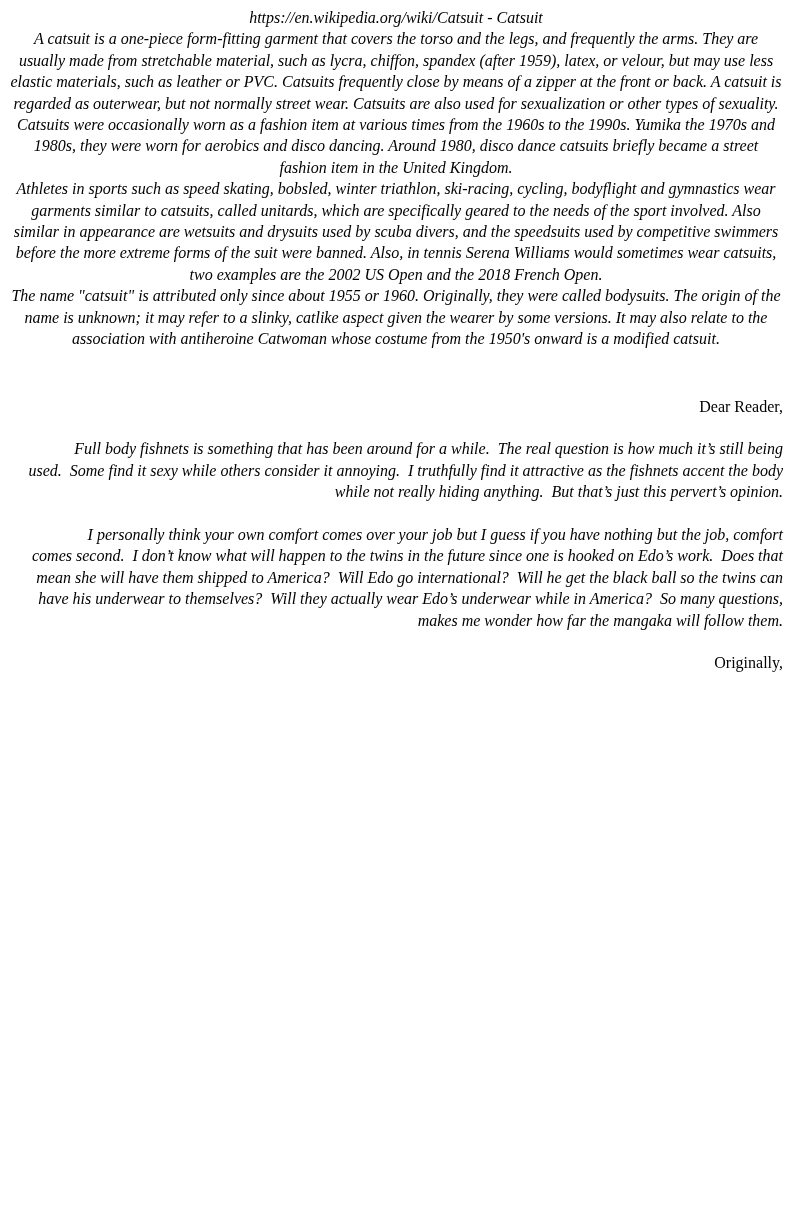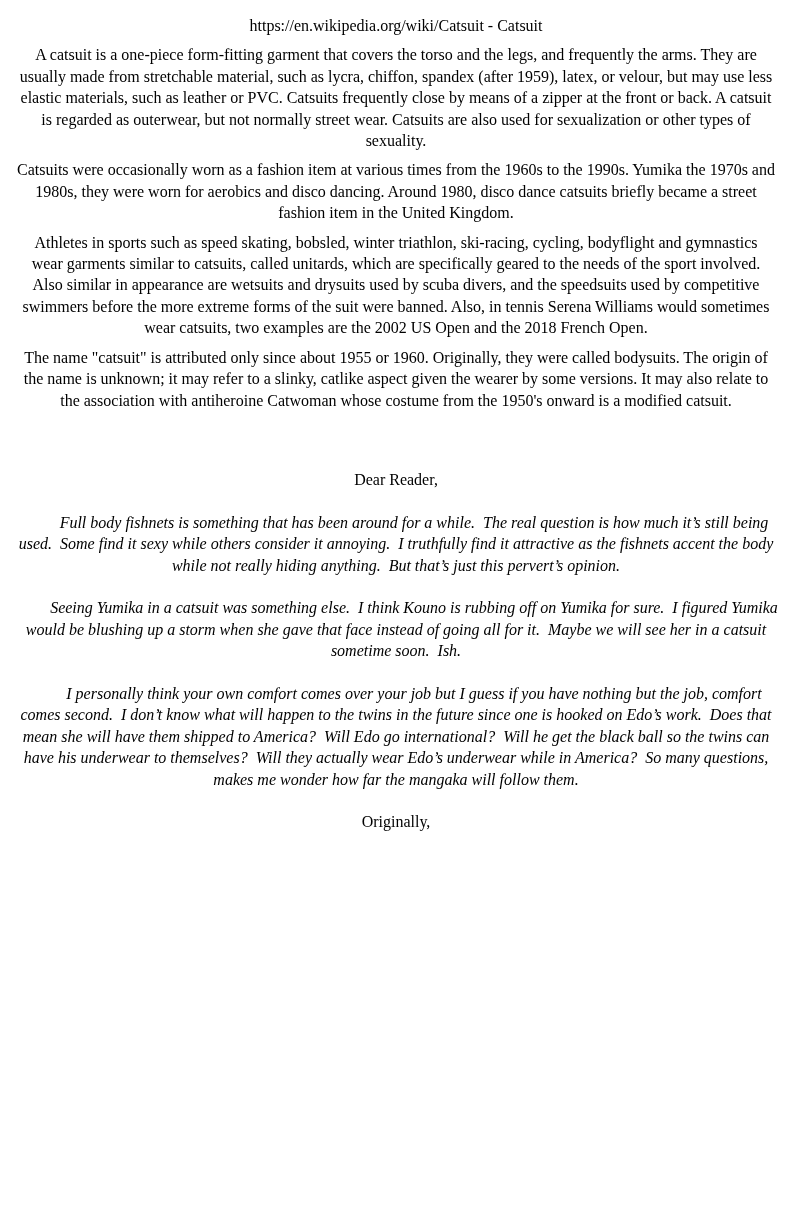--- a/index.html
+++ b/index.html
@@ -17,26 +17,27 @@
     line-height: 21.4px;
   }
   .page {
     box-sizing: border-box;
     width: 792px;
     height: 1224px;
     padding: 7px 9px 0 9px;
     background: #ffffff;
   }
   .wiki-block p {
-    margin: 8px;
+    margin: 0;
     text-align: center;
+    font-style: italic;
   }
   .letter-block {
-    margin-top: 58px;
-    text-align: center;
+    margin-top: 46px;
+    text-align: right;
   }
   .letter-block .salutation,
   .letter-block .letter-para,
   .letter-block .closing {
     margin: 0 0 21.4px 0;
     white-space: pre-wrap;
   }
   .letter-block .letter-para {
     text-indent: 36px;
     font-style: italic;
@@ -55,18 +56,17 @@
     <p>https://en.wikipedia.org/wiki/Catsuit - Catsuit</p>
     <p>A catsuit is a one-piece form-fitting garment that covers the torso and the legs, and frequently the arms. They are usually made from stretchable material, such as lycra, chiffon, spandex (after 1959), latex, or velour, but may use less elastic materials, such as leather or PVC. Catsuits frequently close by means of a zipper at the front or back. A catsuit is regarded as outerwear, but not normally street wear. Catsuits are also used for sexualization or other types of sexuality.</p>
     <p>Catsuits were occasionally worn as a fashion item at various times from the 1960s to the 1990s. Yumika the 1970s and 1980s, they were worn for aerobics and disco dancing. Around 1980, disco dance catsuits briefly became a street fashion item in the United Kingdom.</p>
     <p>Athletes in sports such as speed skating, bobsled, winter triathlon, ski-racing, cycling, bodyflight and gymnastics wear garments similar to catsuits, called unitards, which are specifically geared to the needs of the sport involved. Also similar in appearance are wetsuits and drysuits used by scuba divers, and the speedsuits used by competitive swimmers before the more extreme forms of the suit were banned. Also, in tennis Serena Williams would sometimes wear catsuits, two examples are the 2002 US Open and the 2018 French Open.</p>
     <p>The name "catsuit" is attributed only since about 1955 or 1960. Originally, they were called bodysuits. The origin of the name is unknown; it may refer to a slinky, catlike aspect given the wearer by some versions. It may also relate to the association with antiheroine Catwoman whose costume from the 1950's onward is a modified catsuit.</p>
   </div>
 
   <div class="letter-block">
     <p class="salutation">Dear Reader,</p>
     <p class="letter-para">Full body fishnets is something that has been around for a while.  The real question is how much it’s still being used.  Some find it sexy while others consider it annoying.  I truthfully find it attractive as the fishnets accent the body while not really hiding anything.  But that’s just this pervert’s opinion.</p>
-    <p class="letter-para">Seeing Yumika in a catsuit was something else.  I think Kouno is rubbing off on Yumika for sure.  I figured Yumika would be blushing up a storm when she gave that face instead of going all for it.  Maybe we will see her in a catsuit sometime soon.  Ish.</p>
     <p class="letter-para">I personally think your own comfort comes over your job but I guess if you have nothing but the job, comfort comes second.  I don’t know what will happen to the twins in the future since one is hooked on Edo’s work.  Does that mean she will have them shipped to America?  Will Edo go international?  Will he get the black ball so the twins can have his underwear to themselves?  Will they actually wear Edo’s underwear while in America?  So many questions, makes me wonder how far the mangaka will follow them.</p>
     <p class="closing">Originally,</p>
   </div>
 
 </div>
 
 </body></html>

